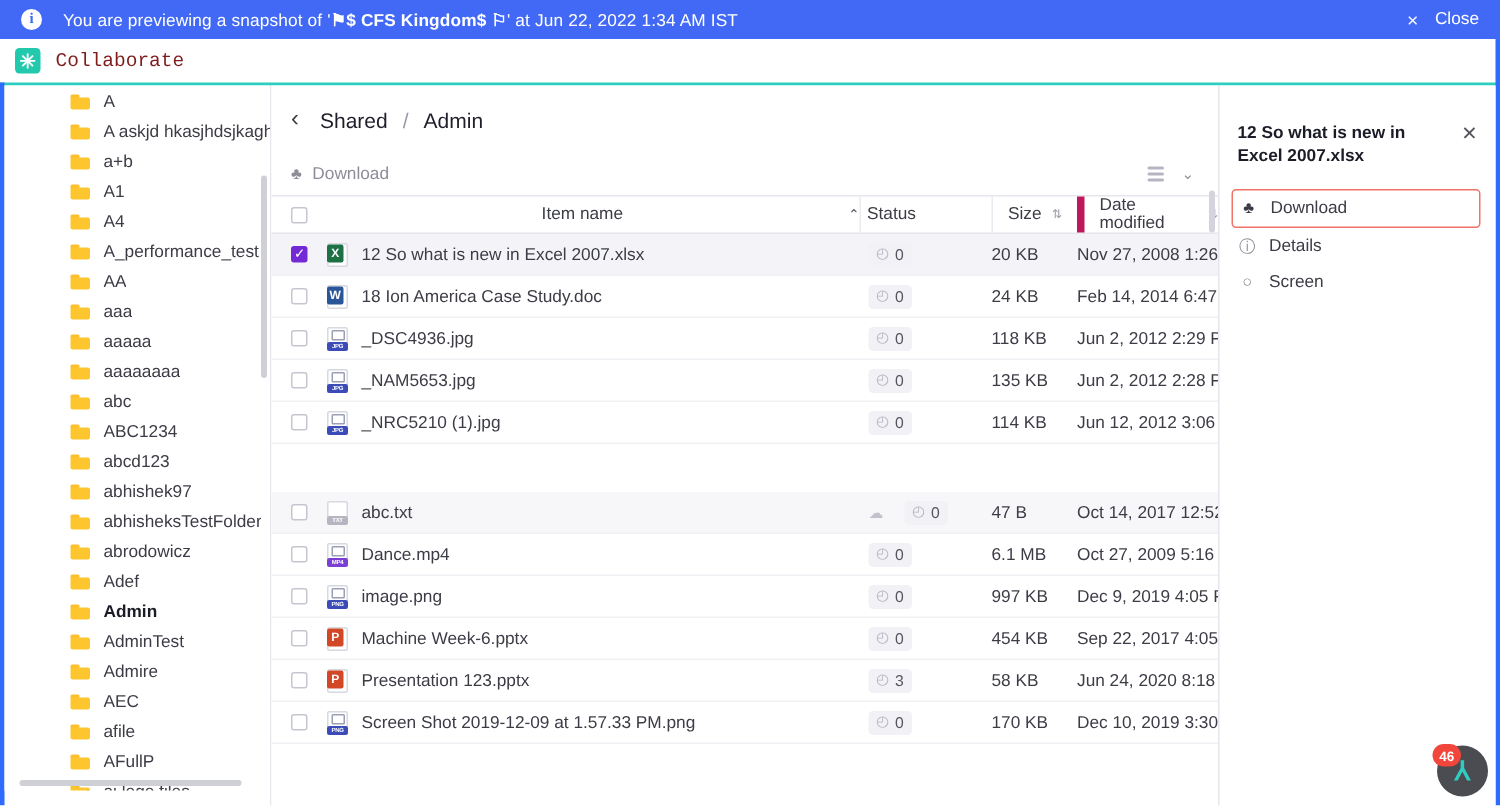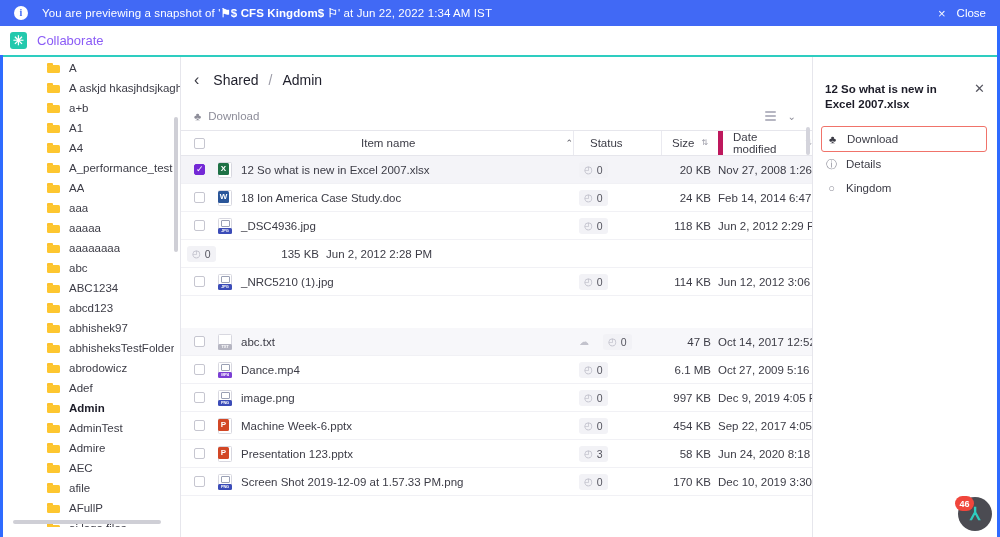--- a/index.html
+++ b/index.html
@@ -39,21 +39,21 @@
     background: #ffffff; display: flex; align-items: center; padding-left: 10px;
   }
   .logo-box {
     width: 17px; height: 17px; border-radius: 3px;
     background: #23c9ad; position: relative; flex: 0 0 auto;
   }
   .logo-glyph {
     position: absolute; inset: 0; color: #ffffff; font-size: 13px;
     line-height: 17px; text-align: center; font-weight: bold;
   }
-  .prod-title { margin-left: 10px; font-size: 13px; color: #8b5cf6; }
+  .prod-title { margin-left: 10px; font-size: 13px; color: #7f1d1d; font-family: Liberation Mono, monospace; }
 
   .teal-rule {
     position: absolute; top: 55px; left: 0; width: 1000px; height: 2px;
     background: #2ecdc0;
   }
   .blue-edge-l {
     position: absolute; top: 55px; left: 0; width: 3px; height: 482px;
     background: #2f6bff;
   }
   .blue-edge-r {
@@ -129,39 +129,39 @@
   .chev-dn { font-size: 10px; color: #8d8d99; }
 
   
   .thead {
     display: flex; align-items: center; height: 26px;
     border-top: 1px solid #e6e6ec; border-bottom: 1px solid #e6e6ec;
     font-size: 11.5px; color: #3c3c46; background: #ffffff;
   }
   .th { display: flex; align-items: center; height: 100%; }
   .th-name  { width: 392px; padding-left: 13px; justify-content: space-between; }
-  .th-status{ width: 88px; padding-left: 16px; border-left: 1px solid #eaeaf0; }
+  .th-status{ width: 88px; padding-left: 4px; border-left: 1px solid #eaeaf0; }
   .th-size  { width: 57px; padding-left: 10px; border-left: 1px solid #eaeaf0; }
   .th-date  { width: 94px; padding-left: 10px; border-left: 5px solid #be185d; }
   .hdr-cb {
     width: 11px; height: 11px; border: 1px solid #c6c6d0; border-radius: 2px;
     margin-right: 13px; flex: 0 0 auto; background: #fff;
   }
   .sort-ico { margin-left: 7px; font-size: 8px; color: #9a9aa6; line-height: 1; }
   .sort-asc { margin-left: 7px; font-size: 9px; color: #55555f; line-height: 1; }
 
   .row {
     display: flex; align-items: center; height: 28px; font-size: 11.5px;
     color: #3c3c46; border-bottom: 1px solid #f1f1f5;
   }
   .row.sel { background: #f4f4f8; }
   .row.hov { background: #f7f7fa; margin-top: 32px; }
   .c-name { width: 392px; display: flex; align-items: center; padding-left: 13px; }
   .c-status { width: 88px; display: flex; align-items: center; gap: 5px; padding-left: 6px; }
-  .c-size { width: 57px; text-align: right; padding-right: 7px; color: #3c3c46; }
+  .c-size { width: 57px; padding-right: 7px; color: #3c3c46; }
   .c-date { width: 94px; text-align: right; padding-right: 9px; color: #3c3c46; white-space: nowrap; }
 
   .cb {
     width: 11px; height: 11px; border: 1px solid #c6c6d0; border-radius: 2px;
     margin-right: 13px; flex: 0 0 auto; background: #fff;
   }
   .cb.on { background: #7429d6; border-color: #7429d6; position: relative; }
   .cb.on::after {
     content: "✓"; position: absolute; left: 1px; top: -1px;
     color: #fff; font-size: 9px; line-height: 11px;
@@ -475,20 +475,29 @@
           <div class="c-status">
             <span class="status-pill">
               <span class="clock">◴</span>
               <span class="cnt">0</span>
             </span>
           </div>
           <div class="c-size">118 KB</div>
           <div class="c-date">Jun 2, 2012 2:29 PM</div>
         </div>
         <div class="row">
+          <div class="c-name">
+            <span class="cb"></span>
+            <span class="fico">
+              <span class="sheet"></span>
+              <span class="pic"></span>
+              <span class="tag" style="background: rgb(59, 76, 184);">JPG</span>
+            </span>
+            <span>_NAM5653.jpg</span>
+          </div>
           <div class="c-status">
             <span class="status-pill">
               <span class="clock">◴</span>
               <span class="cnt">0</span>
             </span>
           </div>
           <div class="c-size">135 KB</div>
           <div class="c-date">Jun 2, 2012 2:28 PM</div>
         </div>
         <div class="row">
@@ -635,21 +644,21 @@
         <div class="det-item hl">
           <span class="det-ico" style="color: rgb(60, 60, 70);">♣</span>
           <span>Download</span>
         </div>
         <div class="det-item">
           <span class="det-ico">ⓘ</span>
           <span>Details</span>
         </div>
         <div class="det-item">
           <span class="det-ico">○</span>
-          <span>Kingdom</span>
+          <span>Screen</span>
         </div>
       </div>
   </div>
 
   <div class="fab">
     <span class="fab-glyph">⅄</span>
   </div>
   <div class="fab-badge">46</div>
 
 </div>

